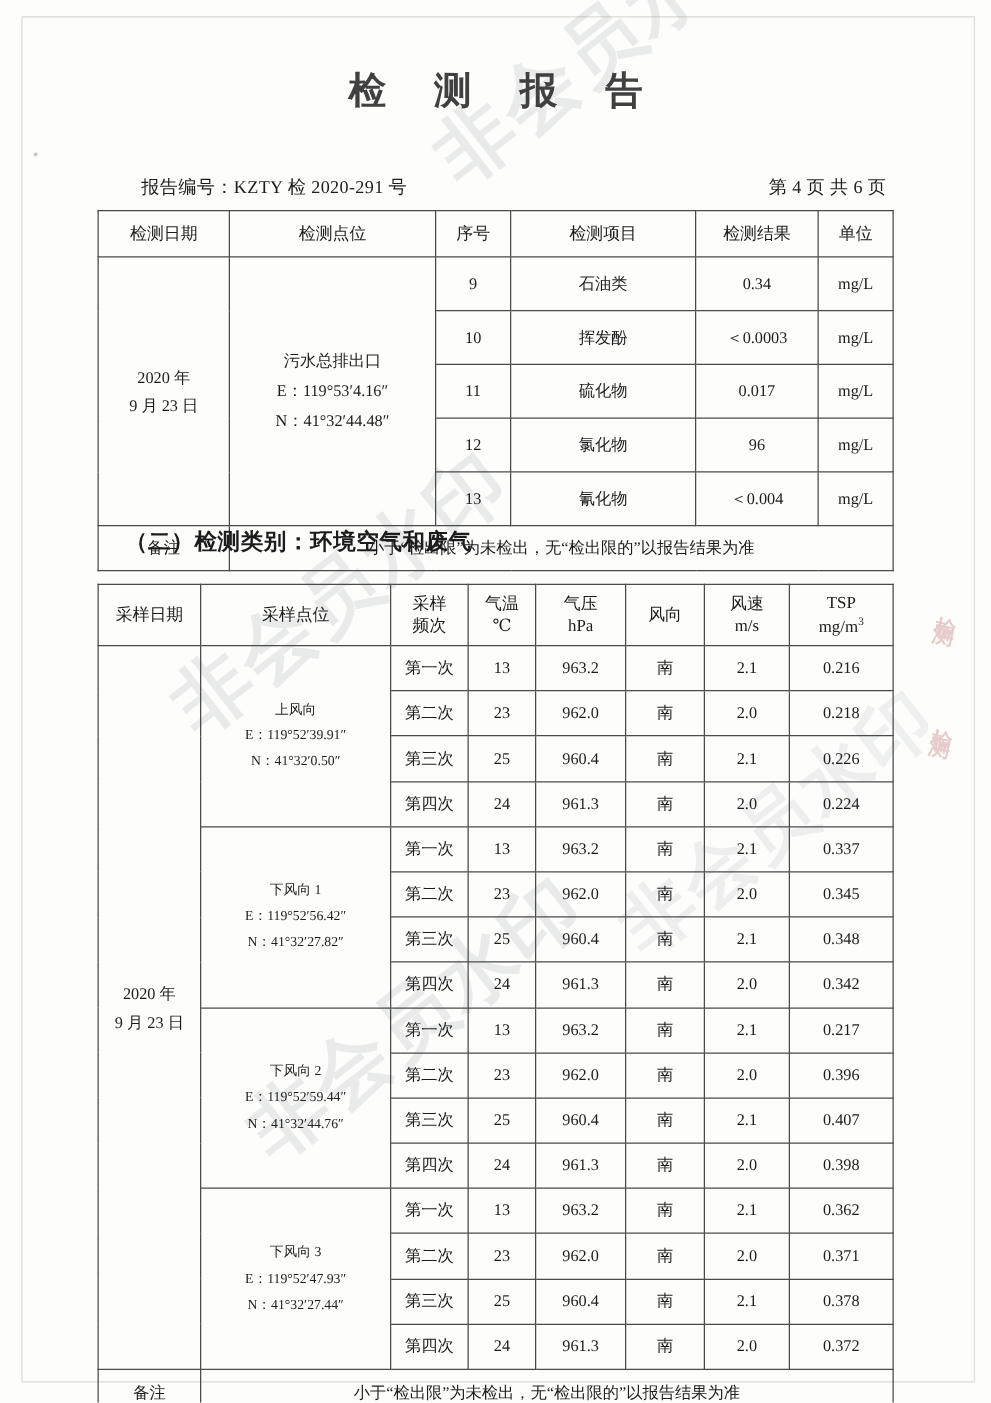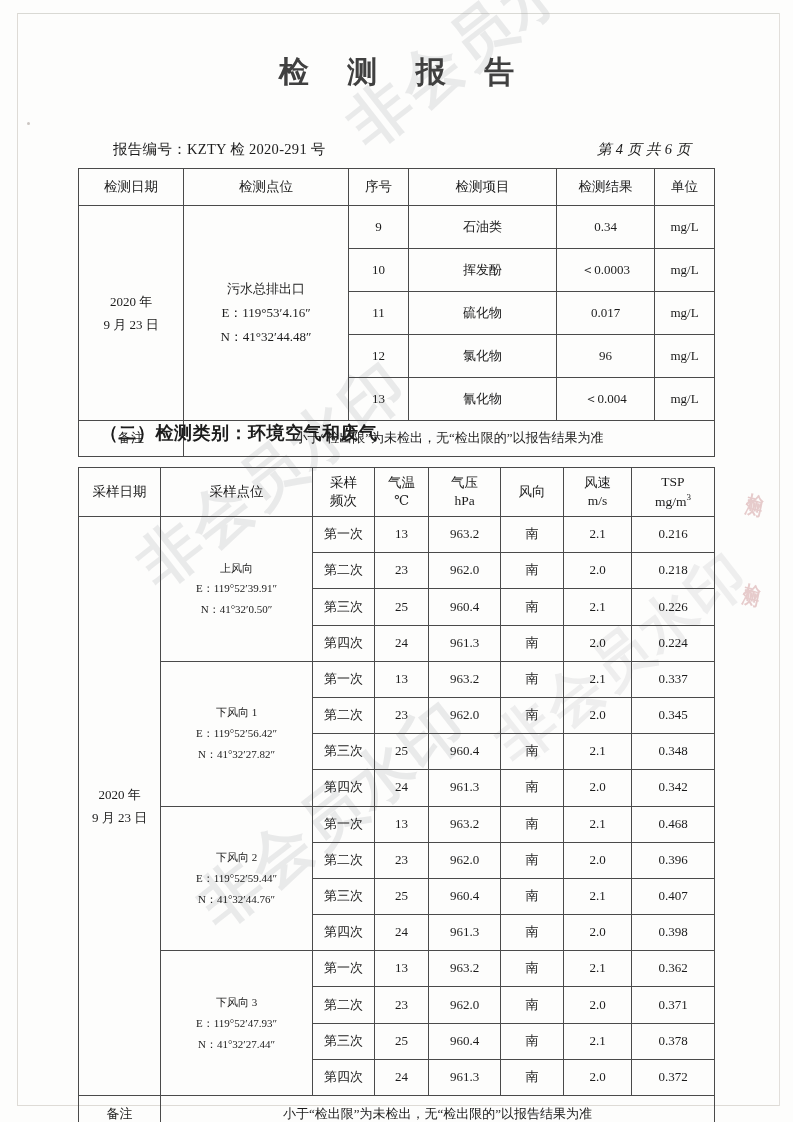--- a/index.html
+++ b/index.html
@@ -116,21 +116,21 @@
     position: absolute;
     top: 140px;
     left: 113px;
     right: 78px;
     display: flex;
     justify-content: space-between;
     align-items: baseline;
     font-size: 14.5px;
   }
   .meta-row .report-no { letter-spacing: .3px; }
-  .meta-row .page-no { letter-spacing: .3px; margin-right: 24px; font-style: italic; }
+  .meta-row .page-no { letter-spacing: .3px; margin-right: 6px; }
 
   
   table {
     border-collapse: collapse;
     table-layout: fixed;
     font-size: 13px;
   }
   table td, table th {
     border: 1px solid #4a4a4a;
     text-align: center;
@@ -401,21 +401,21 @@
         <td class="site-cell" rowspan="4">
           <span>下风向 2</span><br>
           <span>E：119°52′59.44″</span><br>
           <span>N：41°32′44.76″</span>
         </td>
         <td>第一次</td>
         <td>13</td>
         <td>963.2</td>
         <td>南</td>
         <td>2.1</td>
-        <td>0.468</td>
+        <td>0.217</td>
       </tr>
       <tr>
         <td>第二次</td>
         <td>23</td>
         <td>962.0</td>
         <td>南</td>
         <td>2.0</td>
         <td>0.396</td>
       </tr>
       <tr>

